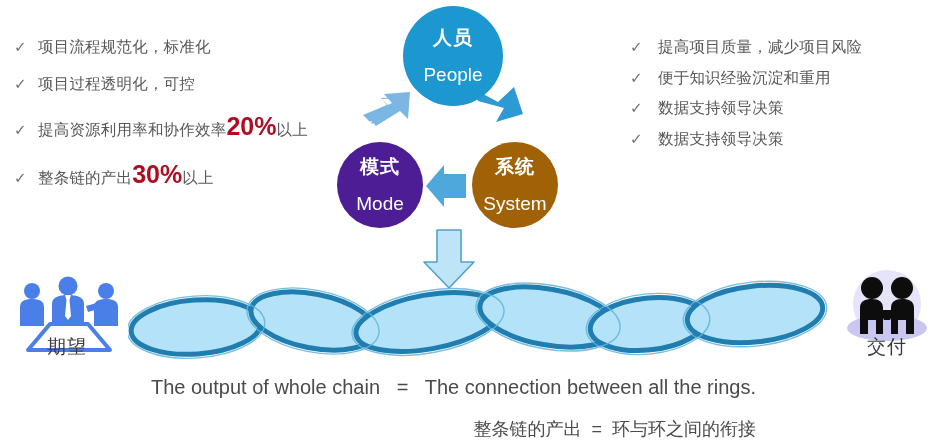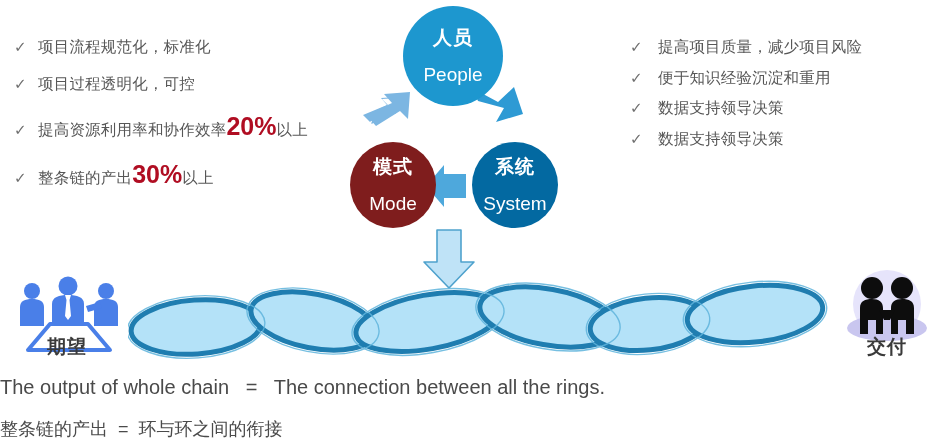--- a/index.html
+++ b/index.html
@@ -88,26 +88,26 @@
     margin-top: 17px;
   }
   #circle-people {
     left: 85px; top: 4px;
     width: 100px; height: 100px;
     background: #1d97cf;
   }
   #circle-system {
     left: 154px; top: 140px;
     width: 86px; height: 86px;
-    background: #0369a1;
+    background: #a16207;
   }
   #circle-mode {
-    left: 32px; top: 140px;
+    left: 19px; top: 140px;
     width: 86px; height: 86px;
-    background: #7f1d1d;
+    background: #4c1d95;
   }
 
   .arrow-svg {
     position: absolute;
     left: 0; top: 0;
     width: 290px; height: 268px;
     overflow: visible;
   }
 
   
@@ -141,34 +141,34 @@
     left: 832px;
     top: 262px;
     width: 110px;
     height: 98px;
   }
   .end-label {
     position: absolute;
     width: 100%;
     text-align: center;
     font-size: 19px;
-    font-weight: bold;
+    font-weight: normal;
     color: #3a3a3a;
     letter-spacing: 1px;
   }
   #expect-label  { left: 8px;   top: 334px; width: 118px; }
   #deliver-label { left: 832px; top: 334px; width: 110px; }
 
   
   #caption {
     position: absolute;
     left: 0;
     top: 374px;
     width: 756px;
-    text-align: left;
+    text-align: right;
     color: #4a4a4a;
   }
   .caption-line {
     white-space: pre;
     line-height: 1.3;
   }
   #caption-en {
     font-size: 20px;
     letter-spacing: 0px;
   }

